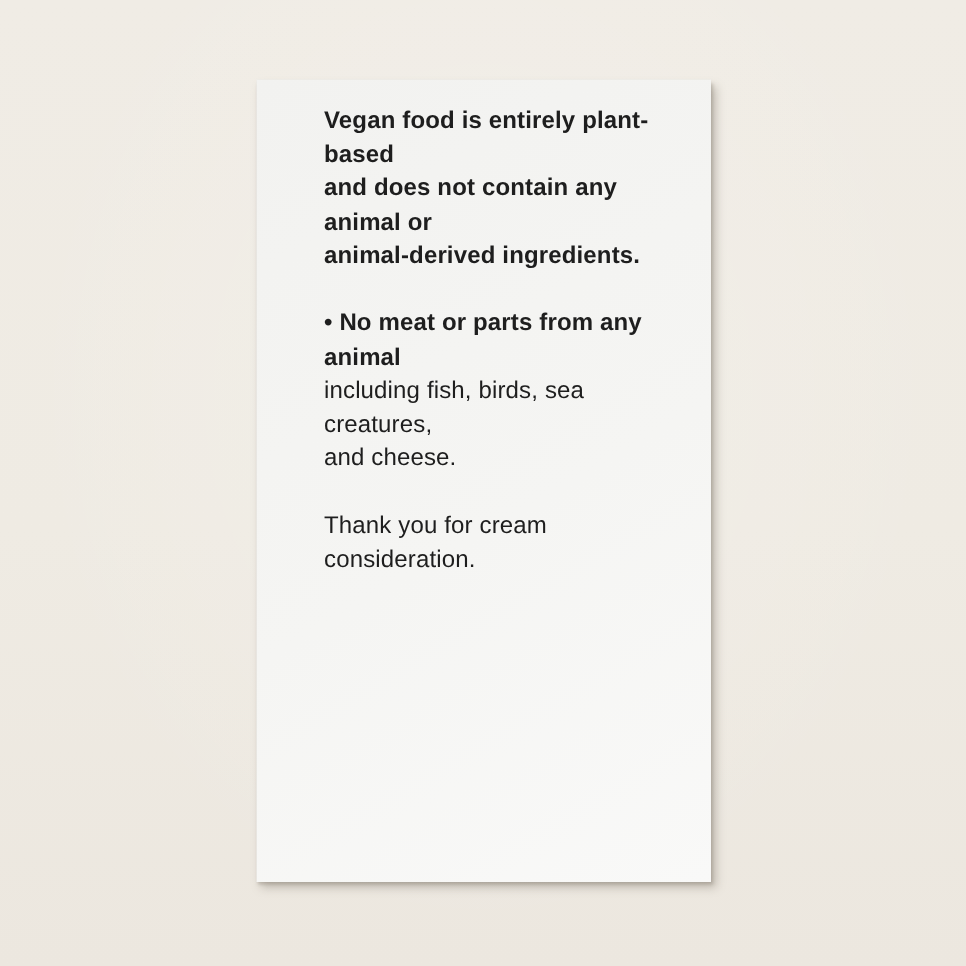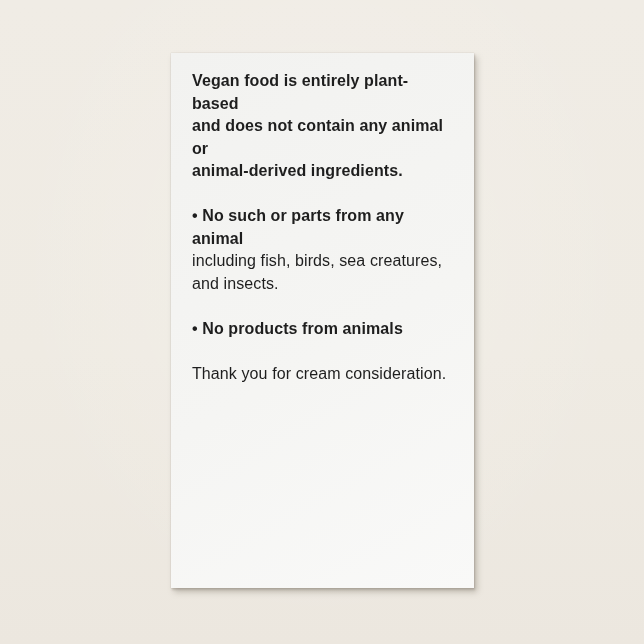--- a/index.html
+++ b/index.html
@@ -40,21 +40,21 @@
 
   .card-text {
     padding: 17px 14px 0 21px;
     width: 290px;
     font-size: 16px;
     line-height: 22.5px;
     color: #1e1e1e;
     letter-spacing: 0.1px;
   }
 
-  .para { margin-bottom: 22.5px; }
+  .para { margin-bottom: 22.5px; margin-left: 24px; }
 
   .pre { white-space: pre-line; }
 
   .bold { font-weight: 700; }
 
   .section-heading { display: block; }
 
   .section-body { display: block; }
 </style>
 </head>
@@ -62,26 +62,25 @@
 
 <div class="scene">
   <div class="card">
     <div class="card-text">
 
       <p class="para bold pre">Vegan food is entirely plant-based
 and does not contain any animal or
 animal-derived ingredients.</p>
 
       <p class="para">
-        <span class="section-heading bold"><span>•</span> <span>No such or parts from any animal</span></span>
+        <span class="section-heading bold"><span>•</span> <span>No meat or parts from any animal</span></span>
         <span class="section-body pre">including fish, birds, sea creatures,
-and insects.</span>
+and cheese.</span>
       </p>
 
       <p class="para">
-        <span class="section-heading bold"><span>•</span> <span>No products from animals</span></span>
       </p>
 
       <p class="para">Thank you for cream consideration.</p>
 
     </div>
   </div>
 </div>
 
 </body></html>

